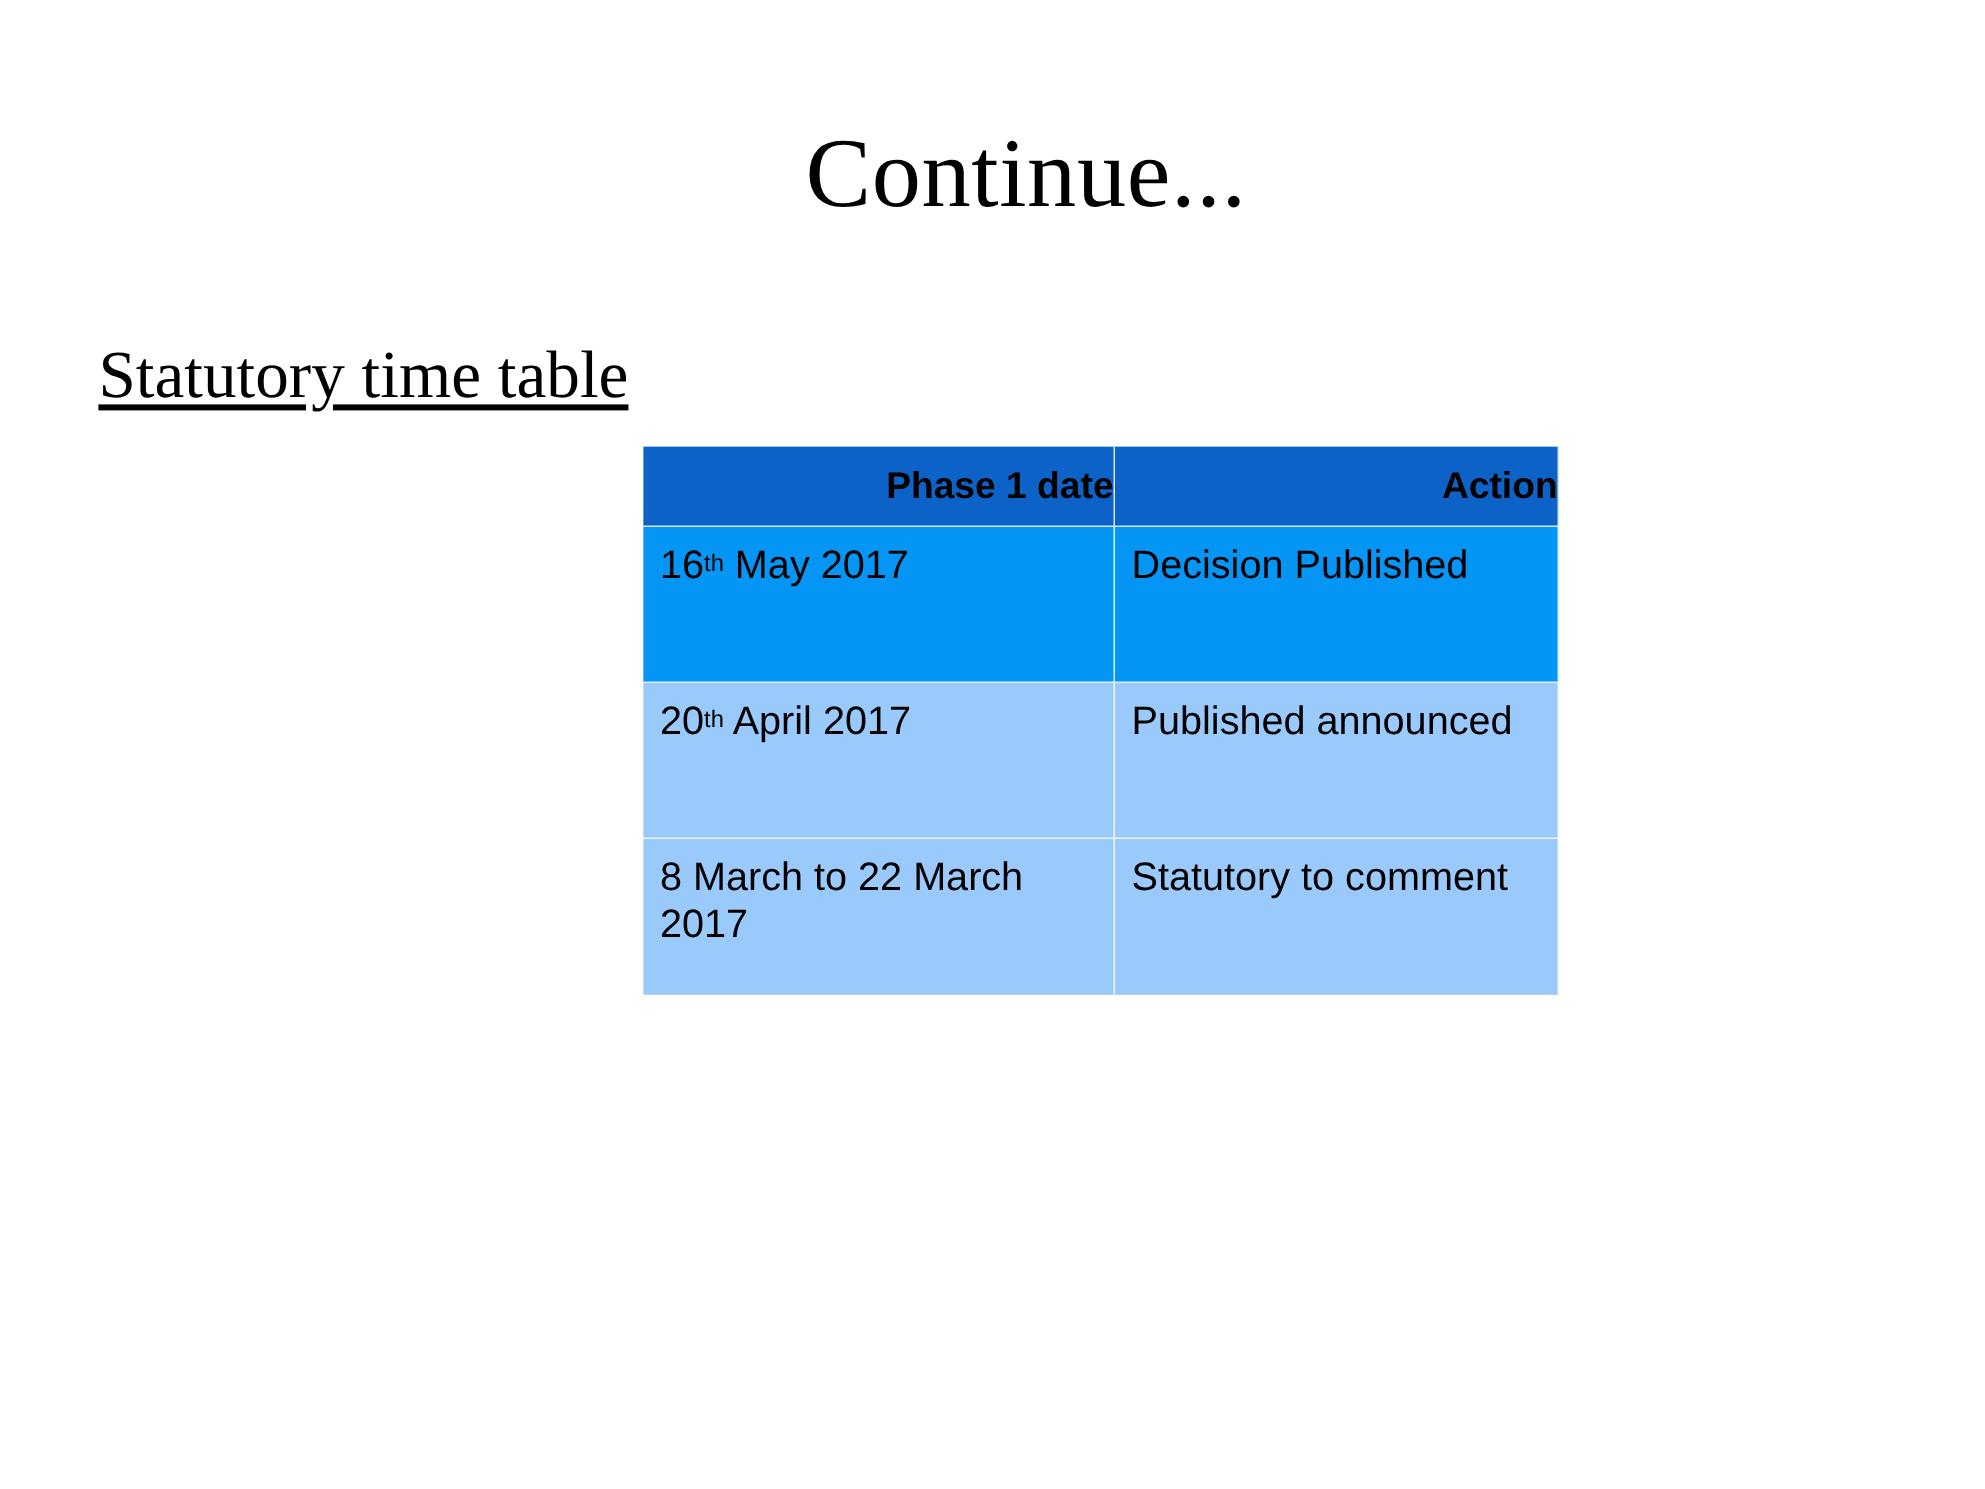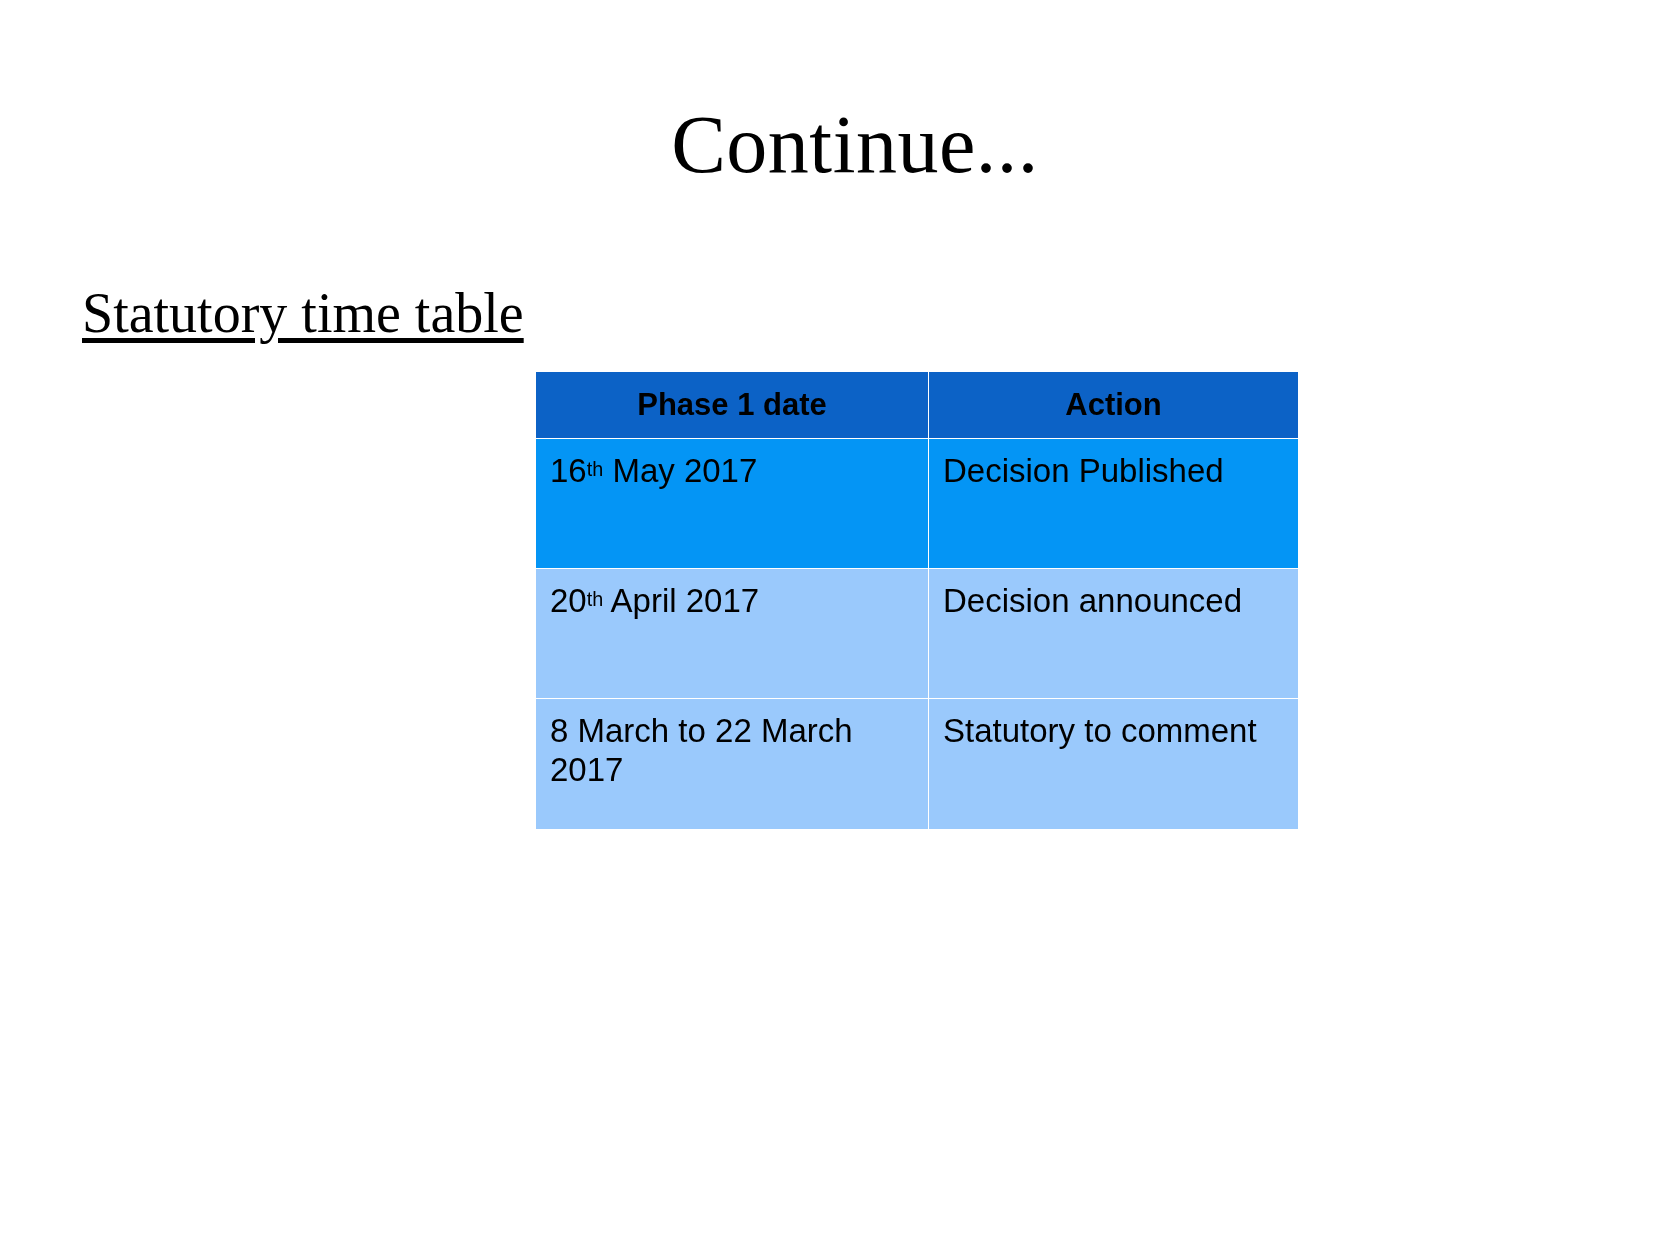--- a/index.html
+++ b/index.html
@@ -70,21 +70,21 @@
   table.timetable td {
     border: 1px solid #ffffff;
     padding: 0;
     vertical-align: top;
     color: #000000;
   }
 
   table.timetable thead th {
     background: #0c62c6;
     height: 66px;
-    text-align: center;
+    text-align: right;
     vertical-align: middle;
     font-size: 31px;
     font-weight: bold;
     font-family: "Liberation Sans", sans-serif;
   }
 
   table.timetable tbody td {
     font-size: 33px;
     font-family: "Liberation Sans", sans-serif;
     line-height: 1.18;
@@ -137,21 +137,21 @@
           </td>
           <td>
             <span class="cell-text">Decision Published</span>
           </td>
         </tr>
         <tr class="row-light r2">
           <td>
             <span class="cell-text"><span>20</span><sup class="ord">th</sup><span> April 2017</span></span>
           </td>
           <td>
-            <span class="cell-text">Decision announced</span>
+            <span class="cell-text">Published announced</span>
           </td>
         </tr>
         <tr class="row-light r4">
           <td>
             <span class="cell-text"><span>8 March to 22 March 2017</span><sup class="ord"></sup><span></span></span>
           </td>
           <td>
             <span class="cell-text">Statutory to comment</span>
           </td>
         </tr>

